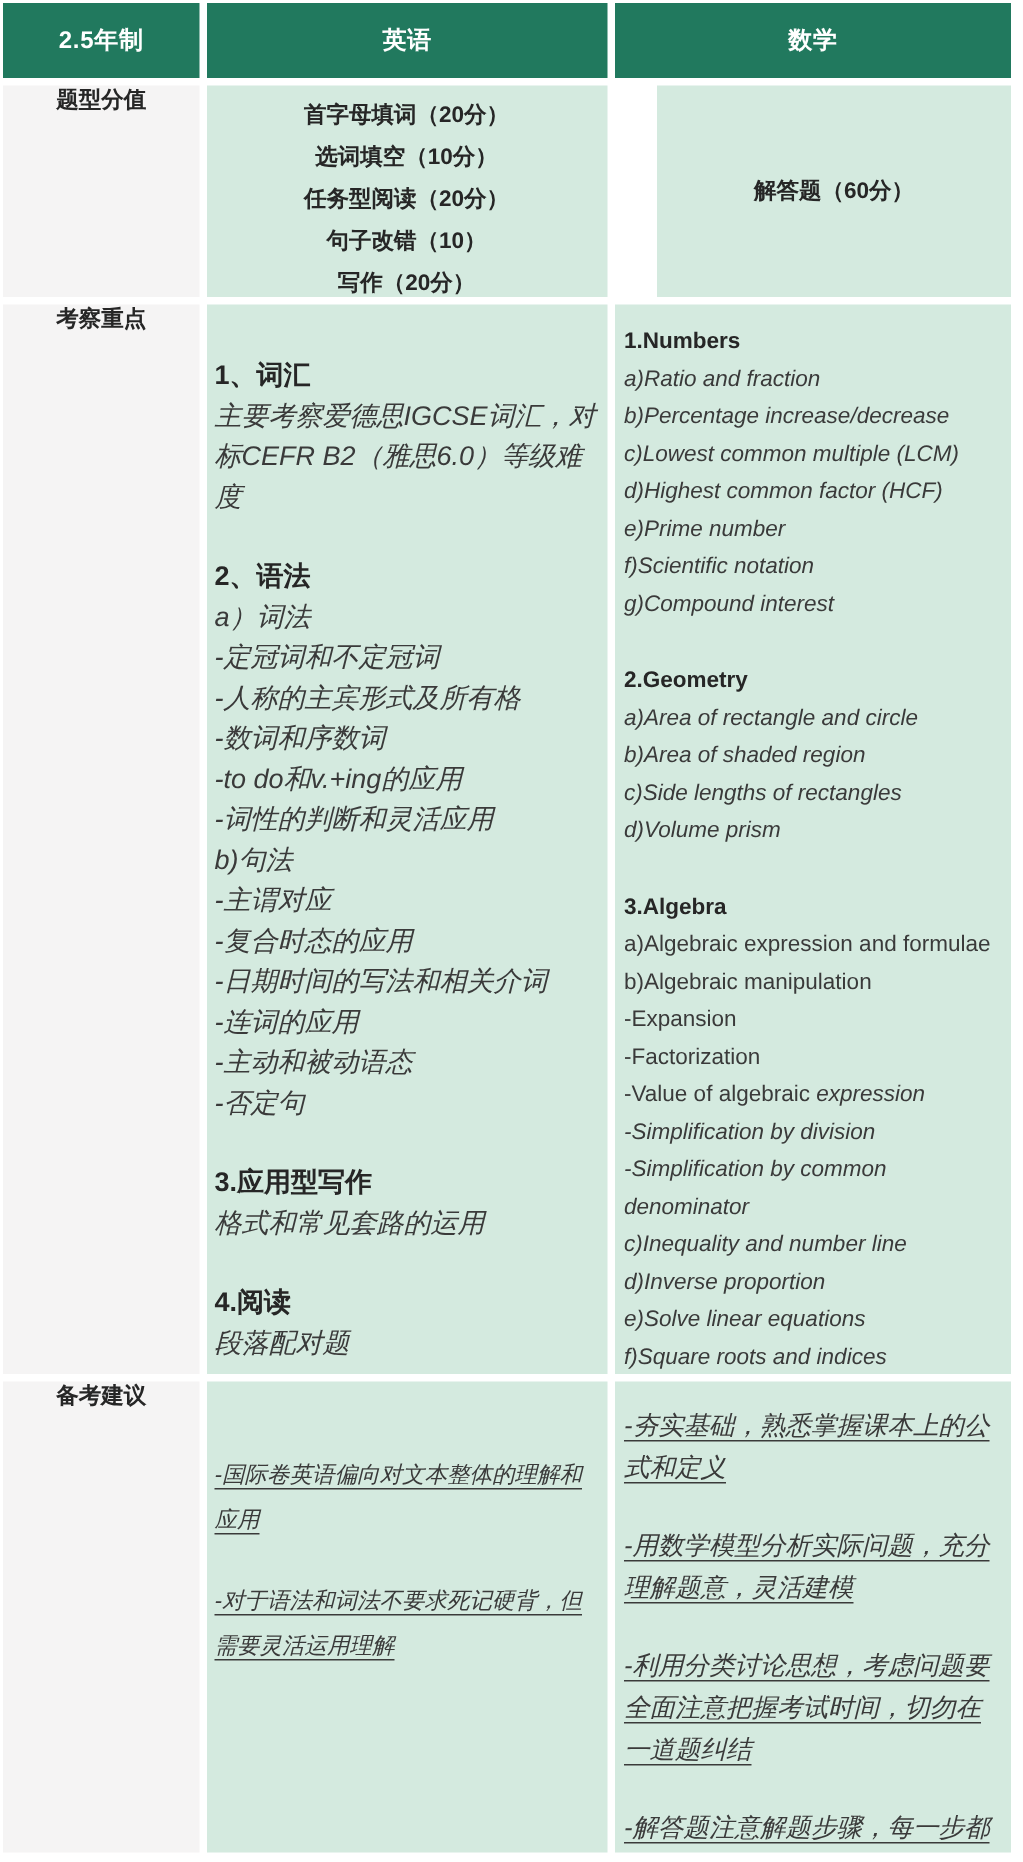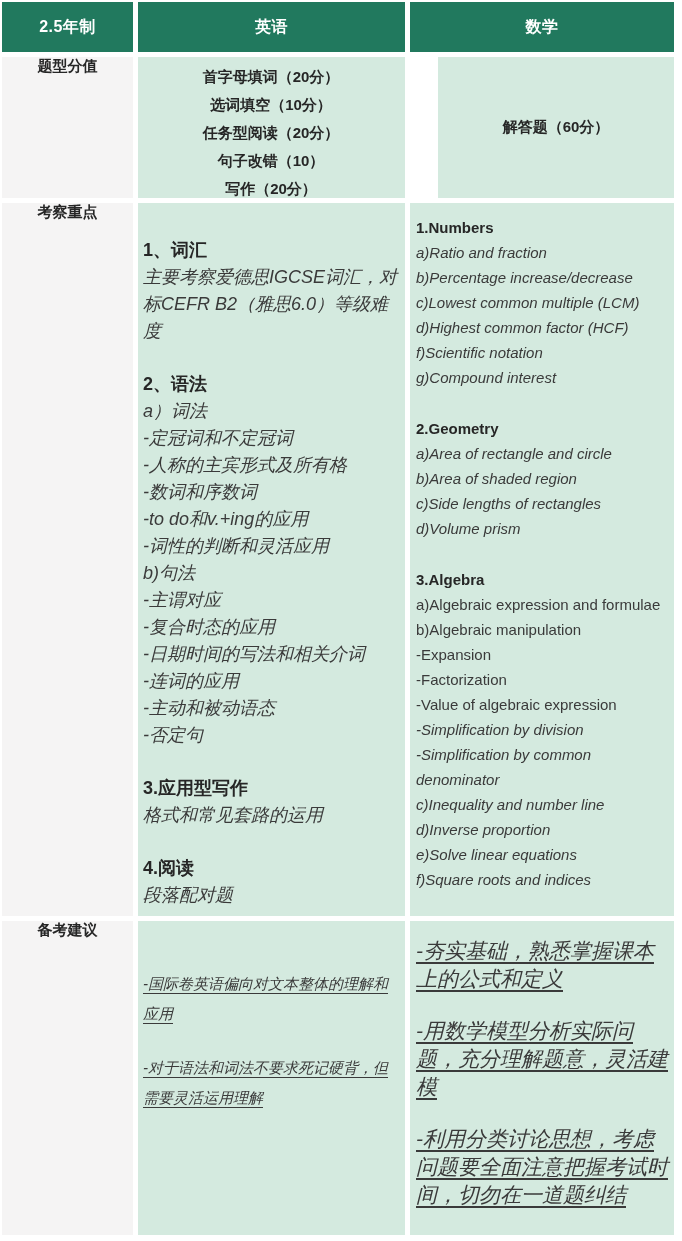--- a/index.html
+++ b/index.html
@@ -56,30 +56,30 @@
   .types-eng .line{line-height:28px;font-size:15px;}
   .types-math{display:flex;align-items:center;justify-content:center;margin-left:28px;}
   .types-math .line{font-size:15px;}
   .focus-eng{padding:34px 4px 0 5px;}
   .focus-eng .line{line-height:27px;min-height:27px;font-size:18px;}
   .focus-math{padding:12px 4px 0 6px;}
   .focus-math .line{line-height:25px;min-height:25px;font-size:15px;}
   .prep-eng{padding:48px 8px 0 5px;}
   .prep-eng .line{line-height:30px;min-height:30px;font-size:15px;}
   .prep-math{padding:16px 6px 0 6px;}
-  .prep-math .line{line-height:28px;min-height:28px;font-size:21px;}
+  .prep-math .line{line-height:28px;min-height:28px;font-size:17px;}
   
   .line.b{font-weight:700;color:var(--ink);}
   .line.i{font-style:italic;}
   .line.n{font-style:normal;}
   .line.iu{font-style:italic;text-decoration:underline;text-underline-offset:4px;}
   .line.sp{min-height:26px;}
   .prep-eng .line.sp,.prep-math .line.sp{min-height:24px;}
   .line.mx{font-style:normal;}
-  .line.mx .it{}
+  .line.mx .it{font-style:italic;}
 </style>
 </head>
 <body>
 
 <div class="sched-table">
 
   <div class="cell hcell">
     <span>2.5年制</span>
   </div>
   <div class="cell hcell">
@@ -130,20 +130,21 @@
       <div class="line sp"></div>
       <div class="line b">4.阅读</div>
       <div class="line i">段落配对题</div>
     </div>
   <div class="cell greencell focus-math">
       <div class="line b">1.Numbers</div>
       <div class="line i">a)Ratio and fraction</div>
       <div class="line i">b)Percentage increase/decrease</div>
       <div class="line i">c)Lowest common multiple (LCM)</div>
       <div class="line i">d)Highest common factor (HCF)</div>
+      <div class="line i">e)Prime number</div>
       <div class="line i">f)Scientific notation</div>
       <div class="line i">g)Compound interest</div>
       <div class="line sp"></div>
       <div class="line b">2.Geometry</div>
       <div class="line i">a)Area of rectangle and circle</div>
       <div class="line i">b)Area of shaded region</div>
       <div class="line i">c)Side lengths of rectangles</div>
       <div class="line i">d)Volume prism</div>
       <div class="line sp"></div>
       <div class="line b">3.Algebra</div>

